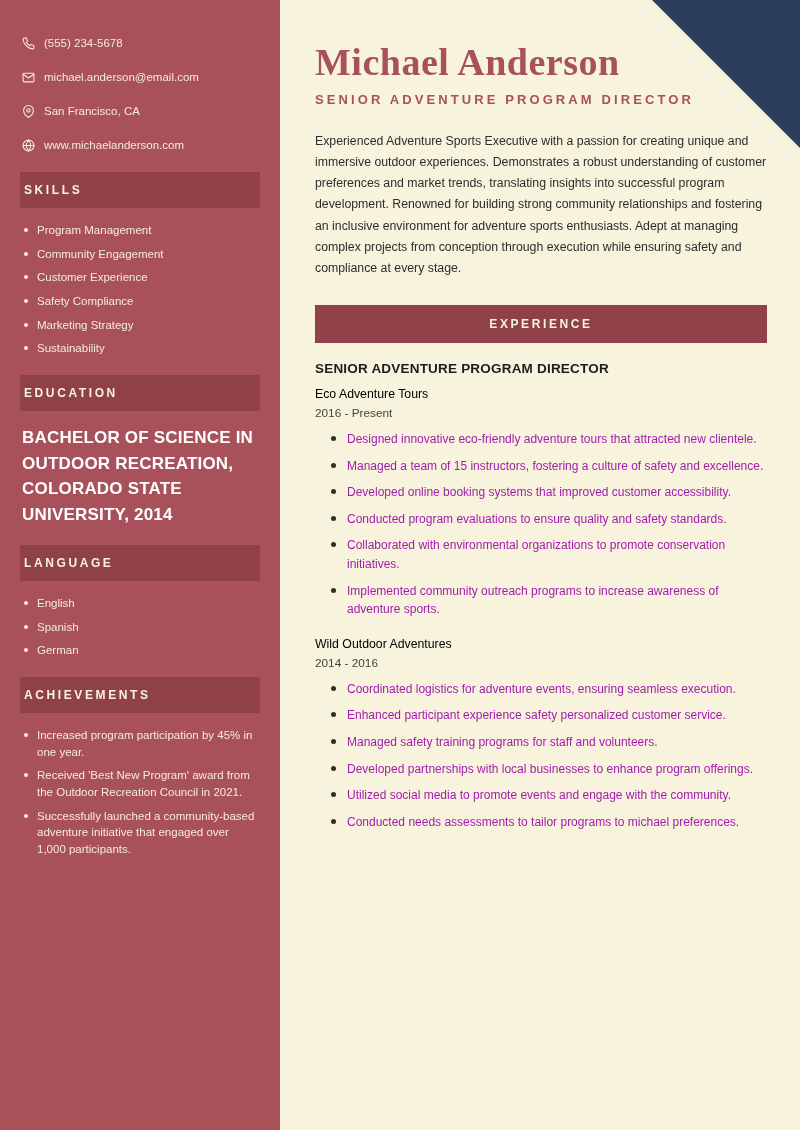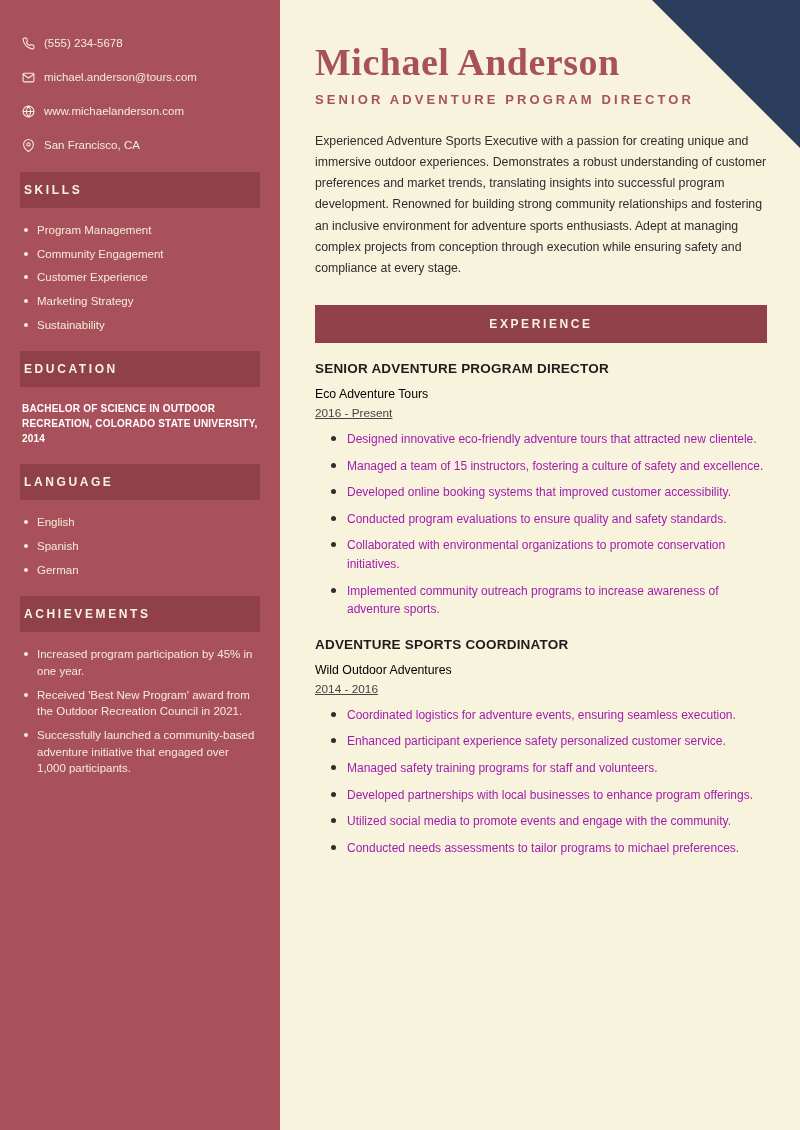--- a/index.html
+++ b/index.html
@@ -78,21 +78,21 @@
   }
   .bullet-list li::before {
     content: "";
     position: absolute;
     left: 2px; top: 6px;
     width: 4px; height: 4px;
     background: #f4ecd8;
     border-radius: 50%;
   }
   .edu-text {
-    font-size: 10px;
+    font-size: 17px;
     font-weight: bold;
     line-height: 1.5;
     color: #ffffff;
     letter-spacing: .2px;
     padding-left: 2px;
   }
   
   .main {
     flex: 1 1 auto;
     position: relative;
@@ -149,21 +149,20 @@
   }
   .job-company {
     font-size: 12.3px;
     color: #000000;
     margin-top: 11px;
   }
   .job-dates {
     font-size: 11.8px;
     color: #444;
     margin-top: 5px;
-    text-decoration: underline;
   }
   .job-points {
     list-style: none;
     margin-top: 10px;
     padding-left: 16px;
   }
   .job-points li {
     position: relative;
     padding-left: 16px;
     font-size: 12px;
@@ -197,48 +196,49 @@
         </span>
         <span>(555) 234-5678</span>
       </div>
       <div class="contact-row">
         <span class="contact-icon">
           <svg width="13" height="13" viewBox="0 0 24 24" fill="none" stroke="currentColor" stroke-width="2" stroke-linecap="round" stroke-linejoin="round">
               <rect x="2" y="4" width="20" height="16" rx="2"></rect>
               <path d="m22 6-10 7L2 6"></path>
             </svg>
         </span>
-        <span>michael.anderson@tours.com</span>
+        <span>michael.anderson@email.com</span>
+      </div>
+      <div class="contact-row">
+        <span class="contact-icon">
+          <svg width="13" height="13" viewBox="0 0 24 24" fill="none" stroke="currentColor" stroke-width="2" stroke-linecap="round" stroke-linejoin="round">
+              <path d="M21 10c0 7-9 13-9 13s-9-6-9-13a9 9 0 0 1 18 0z"></path>
+              <circle cx="12" cy="10" r="3"></circle>
+            </svg>
+        </span>
+        <span>San Francisco, CA</span>
       </div>
       <div class="contact-row">
         <span class="contact-icon">
           <svg width="13" height="13" viewBox="0 0 24 24" fill="none" stroke="currentColor" stroke-width="2" stroke-linecap="round" stroke-linejoin="round">
               <circle cx="12" cy="12" r="10"></circle>
               <path d="M2 12h20"></path>
               <path d="M12 2a15.3 15.3 0 0 1 4 10 15.3 15.3 0 0 1-4 10 15.3 15.3 0 0 1-4-10 15.3 15.3 0 0 1 4-10z"></path>
             </svg>
         </span>
         <span>www.michaelanderson.com</span>
-      </div>
-      <div class="contact-row">
-        <span class="contact-icon">
-          <svg width="13" height="13" viewBox="0 0 24 24" fill="none" stroke="currentColor" stroke-width="2" stroke-linecap="round" stroke-linejoin="round">
-              <path d="M21 10c0 7-9 13-9 13s-9-6-9-13a9 9 0 0 1 18 0z"></path>
-              <circle cx="12" cy="10" r="3"></circle>
-            </svg>
-        </span>
-        <span>San Francisco, CA</span>
       </div>
     </div>
 
     <div class="section-bar">SKILLS</div>
     <ul class="bullet-list">
       <li>Program Management</li>
       <li>Community Engagement</li>
       <li>Customer Experience</li>
+      <li>Safety Compliance</li>
       <li>Marketing Strategy</li>
       <li>Sustainability</li>
     </ul>
 
     <div class="section-bar">EDUCATION</div>
     <div class="edu-text">BACHELOR OF SCIENCE IN OUTDOOR RECREATION, COLORADO STATE UNIVERSITY, 2014</div>
 
     <div class="section-bar">LANGUAGE</div>
     <ul class="bullet-list">
       <li>English</li>
@@ -271,21 +271,20 @@
         <li>Designed innovative eco-friendly adventure tours that attracted new clientele.</li>
         <li>Managed a team of 15 instructors, fostering a culture of safety and excellence.</li>
         <li>Developed online booking systems that improved customer accessibility.</li>
         <li>Conducted program evaluations to ensure quality and safety standards.</li>
         <li>Collaborated with environmental organizations to promote conservation initiatives.</li>
         <li>Implemented community outreach programs to increase awareness of adventure sports.</li>
       </ul>
     </div>
 
     <div class="job-block">
-      <div class="job-title">ADVENTURE SPORTS COORDINATOR</div>
       <div class="job-company">Wild Outdoor Adventures</div>
       <div class="job-dates">2014 - 2016</div>
       <ul class="job-points">
         <li>Coordinated logistics for adventure events, ensuring seamless execution.</li>
         <li>Enhanced participant experience safety personalized customer service.</li>
         <li>Managed safety training programs for staff and volunteers.</li>
         <li>Developed partnerships with local businesses to enhance program offerings.</li>
         <li>Utilized social media to promote events and engage with the community.</li>
         <li>Conducted needs assessments to tailor programs to michael preferences.</li>
       </ul>

